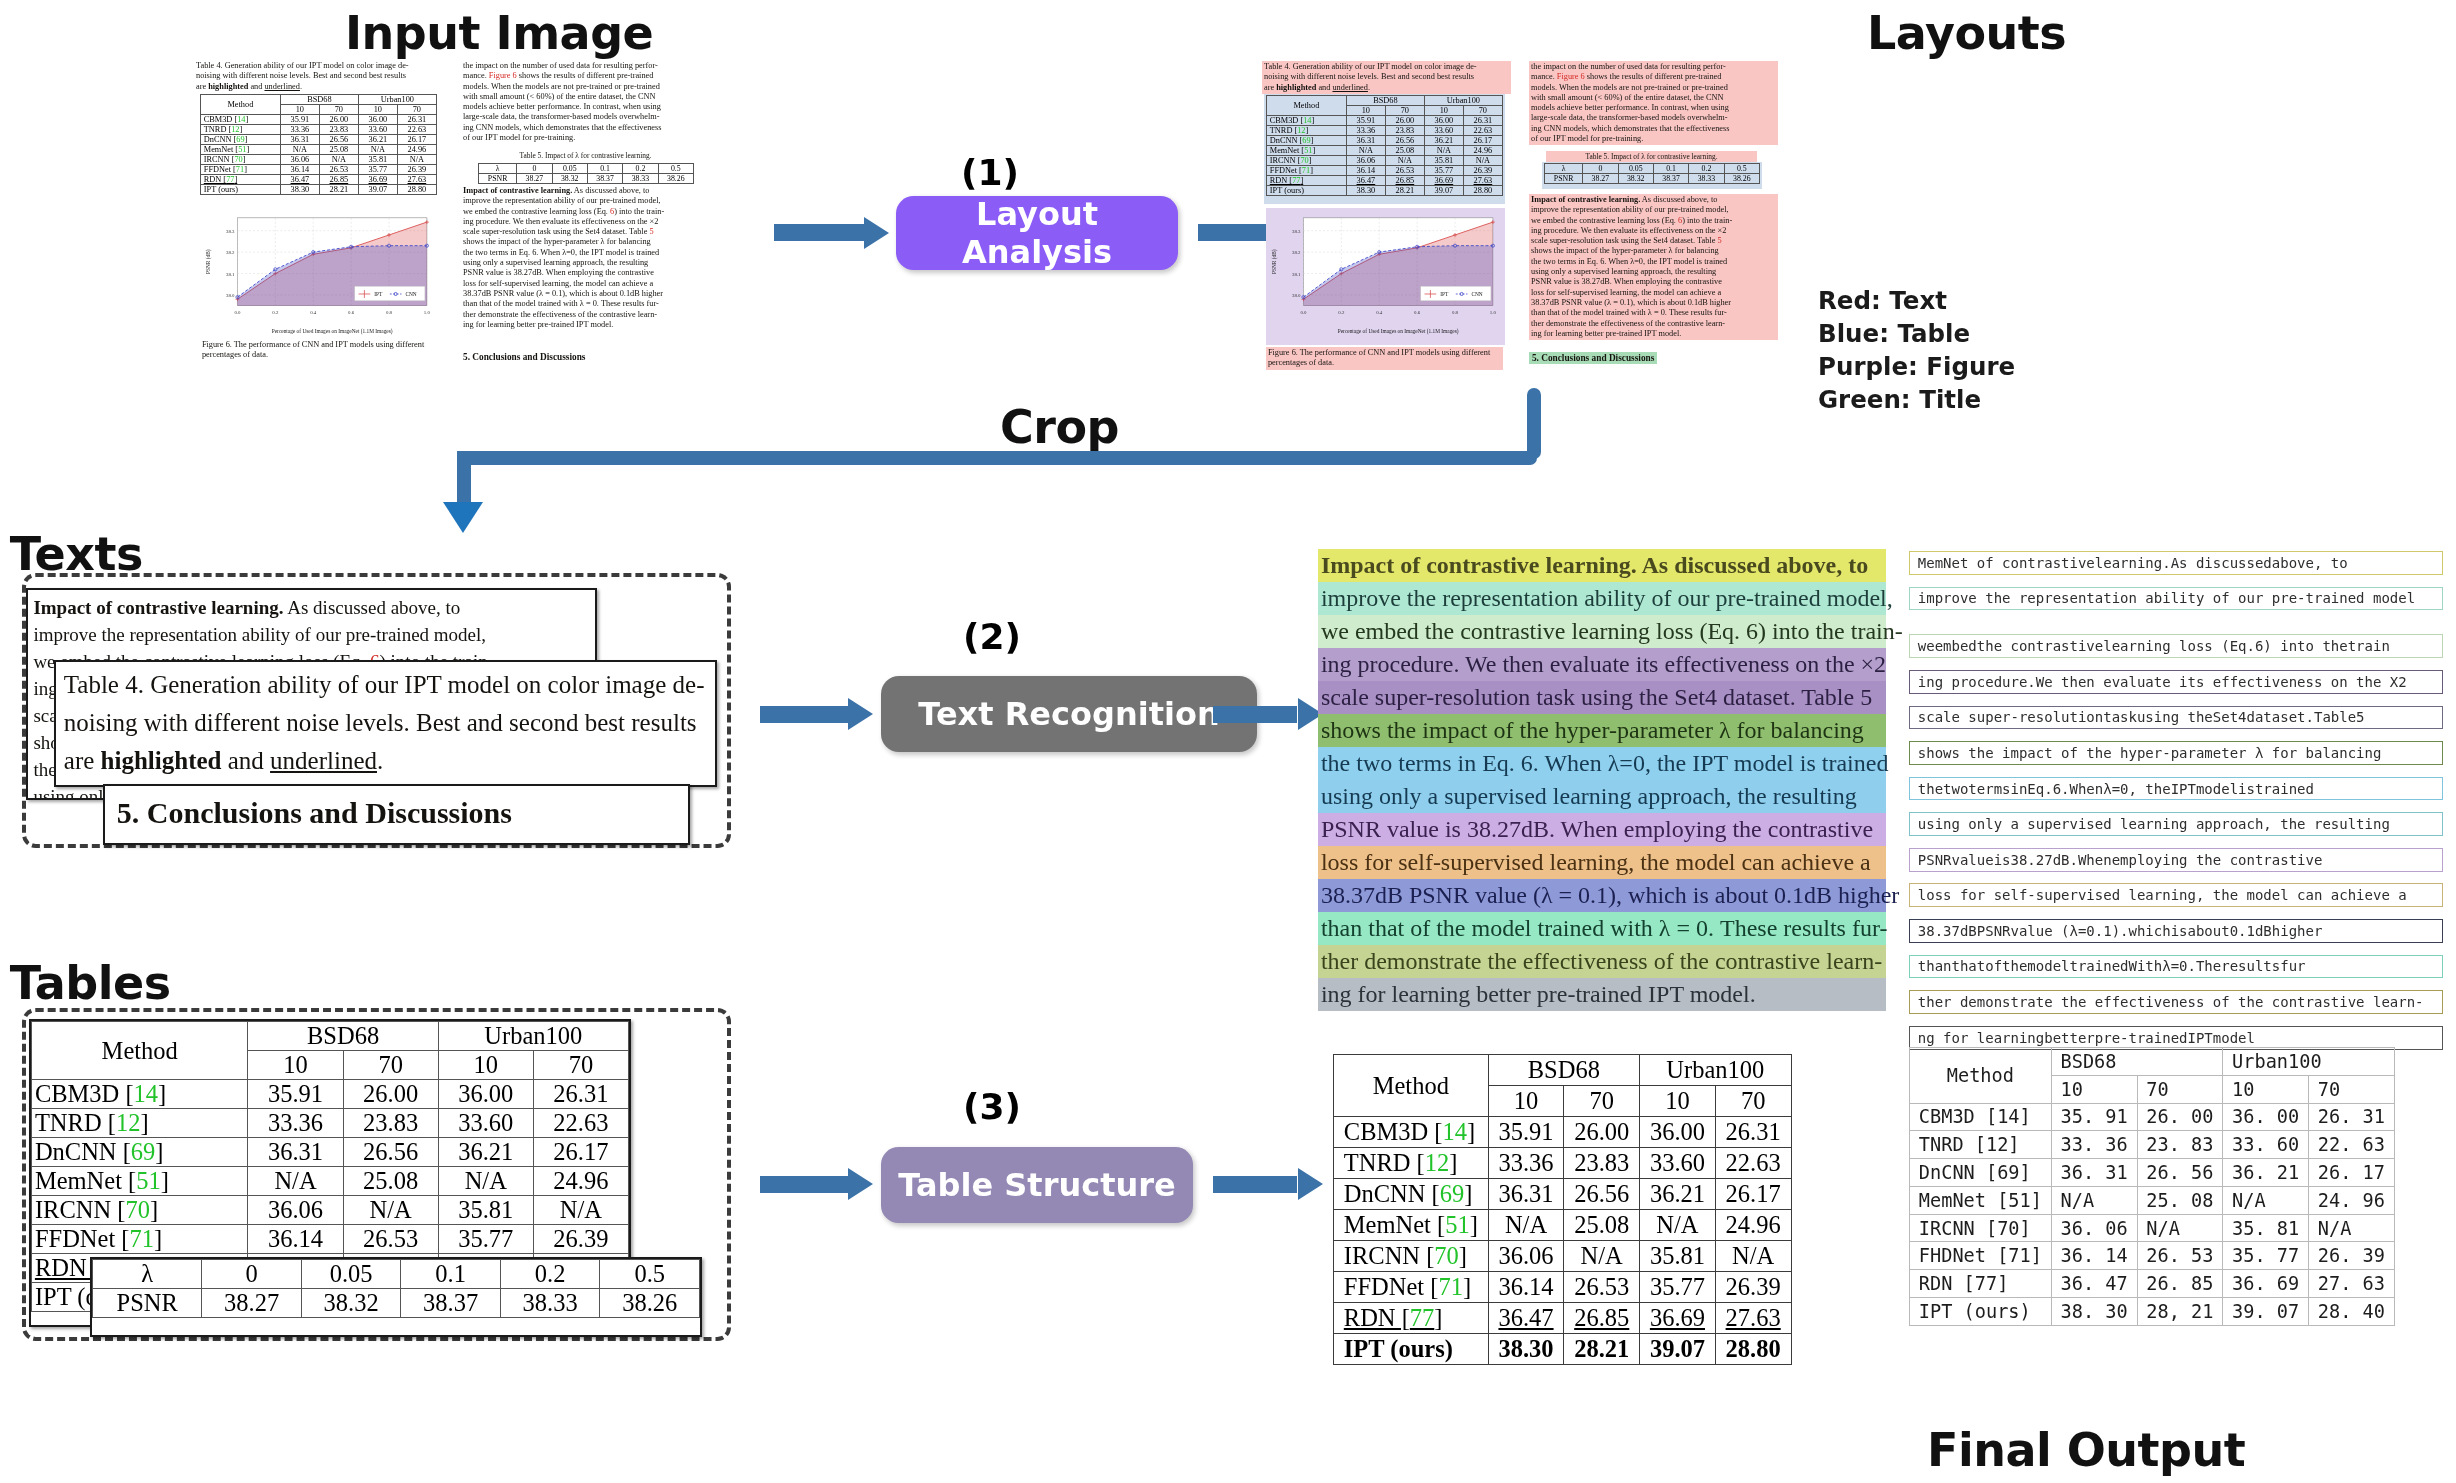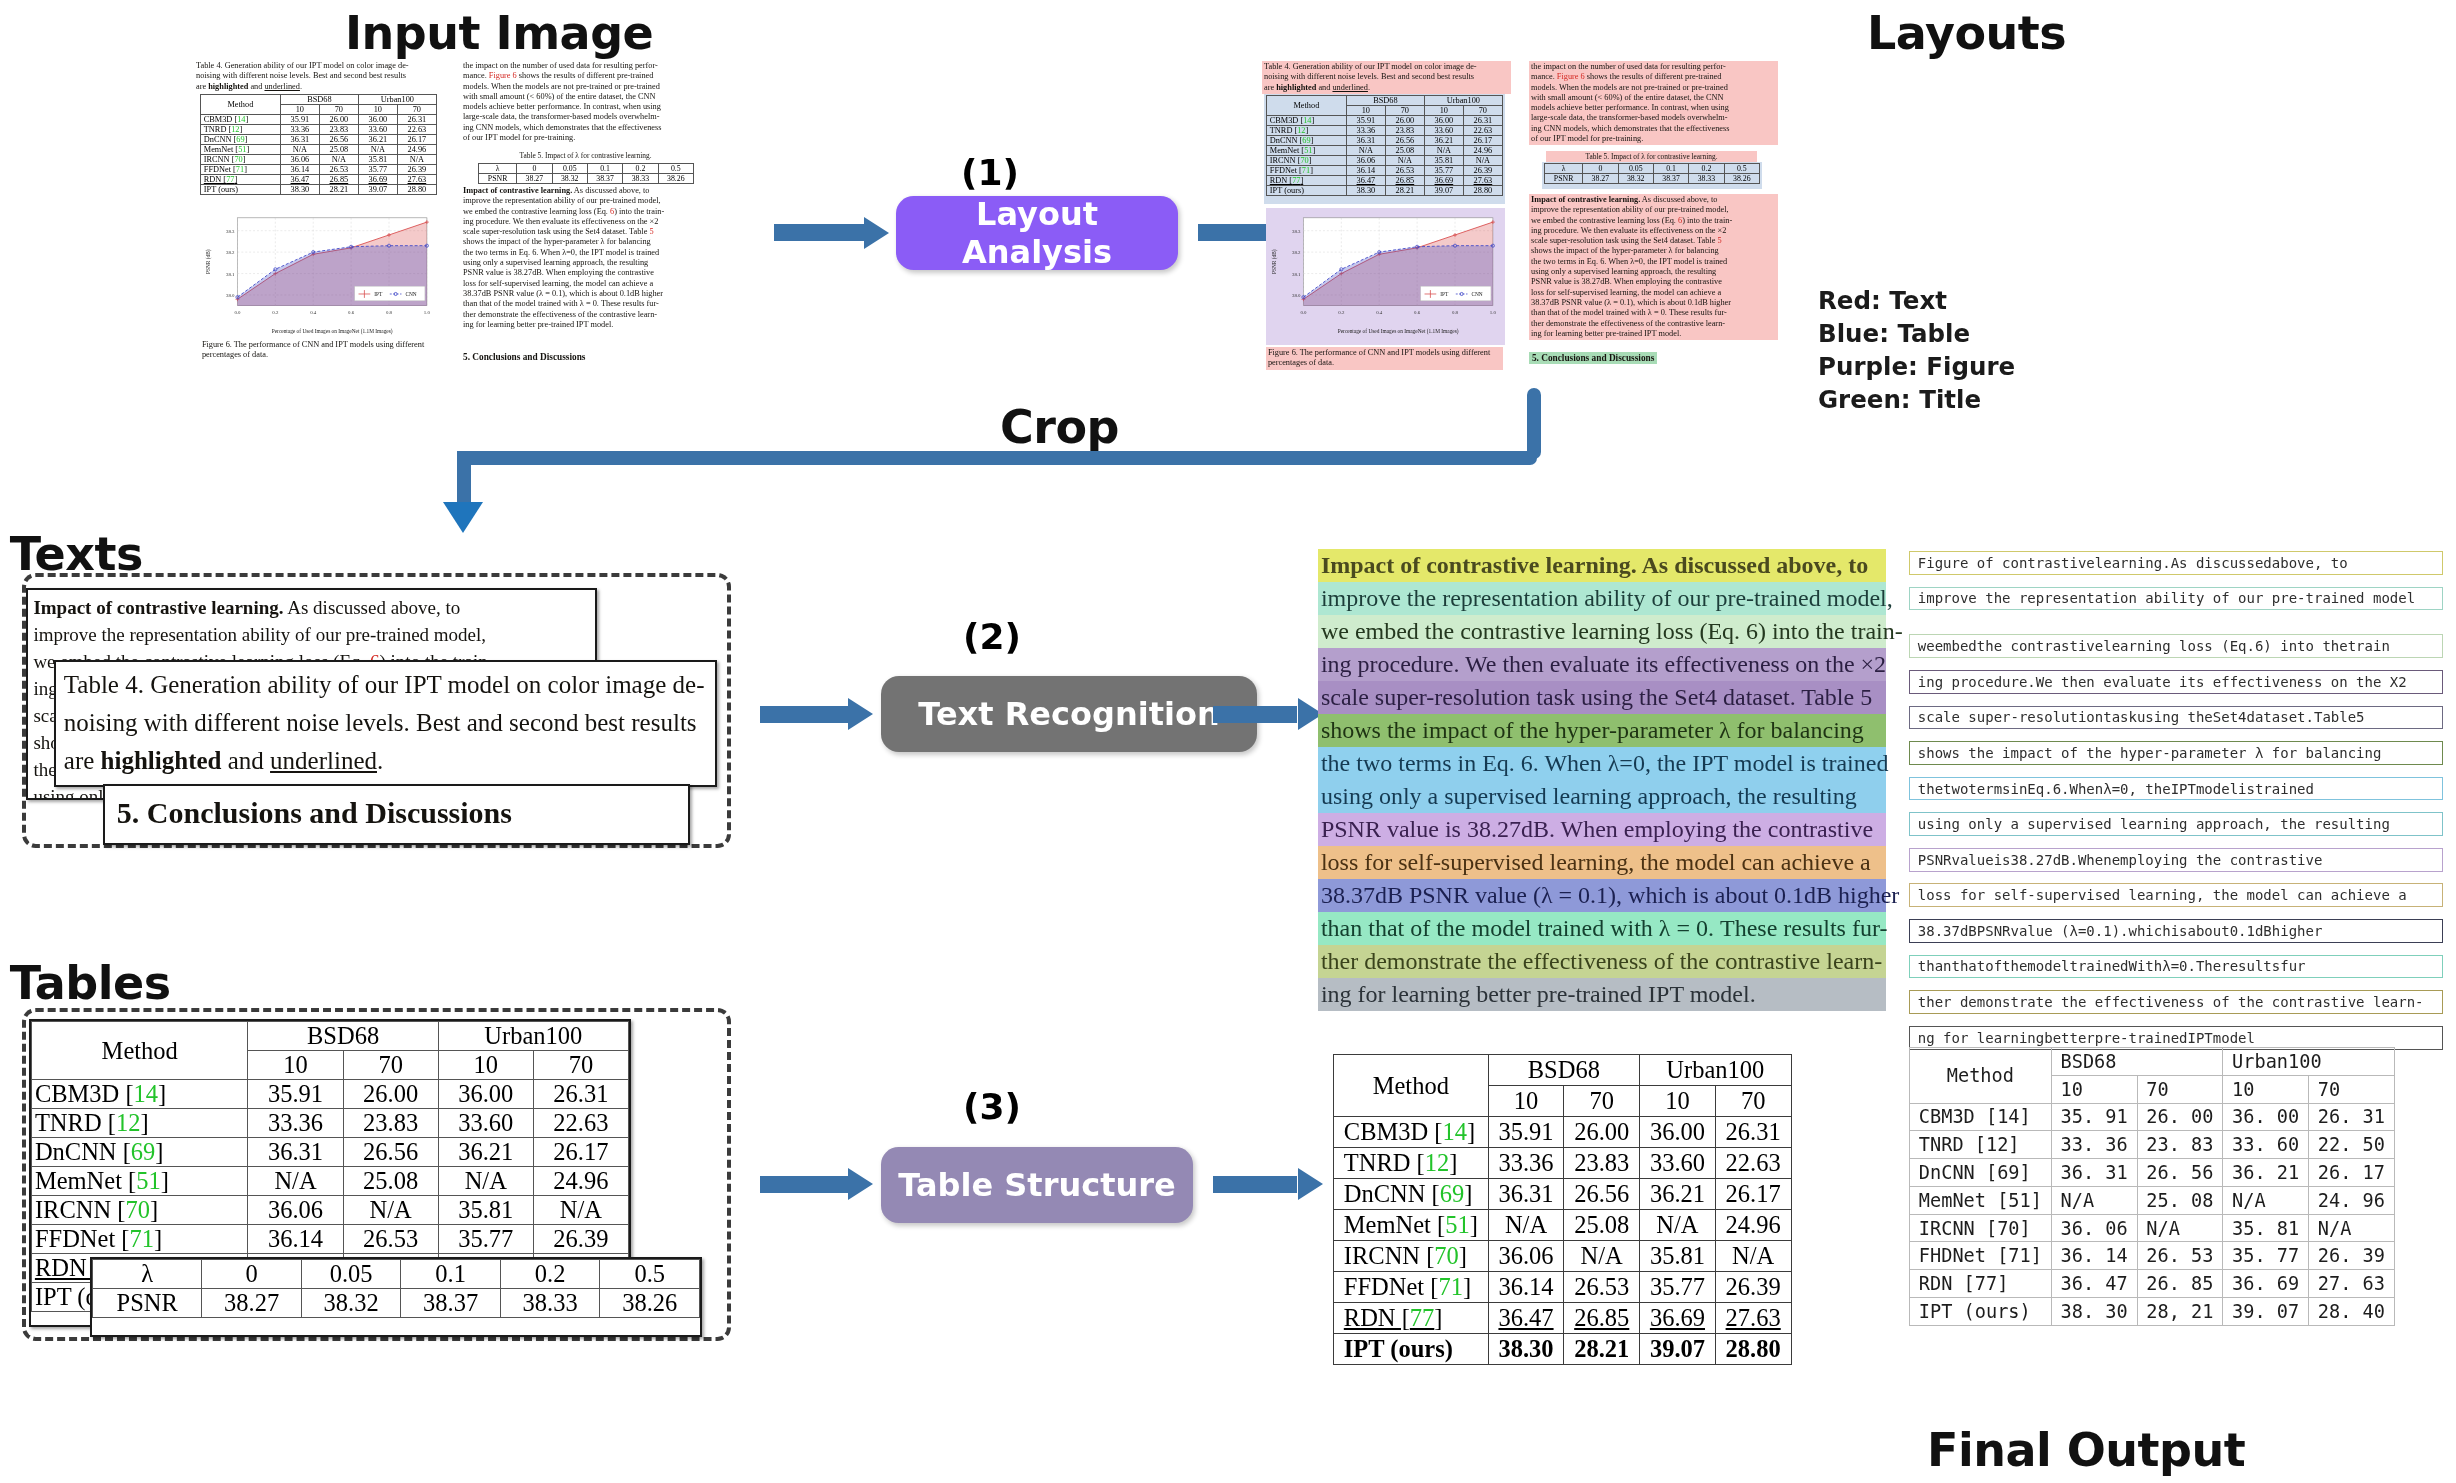--- a/index.html
+++ b/index.html
@@ -520,21 +520,21 @@
     <div class="ocrline" style="background:#8fcfed;color:#153a52;">using only a supervised learning approach, the resulting</div>
     <div class="ocrline" style="background:#cdaee4;color:#3a2150;">PSNR value is 38.27dB. When employing the contrastive</div>
     <div class="ocrline" style="background:#eec08a;color:#4a3113;">loss for self-supervised learning, the model can achieve a</div>
     <div class="ocrline" style="background:#8e99d8;color:#1b2050;">38.37dB PSNR value (λ = 0.1), which is about 0.1dB higher</div>
     <div class="ocrline" style="background:#96e8c4;color:#14402f;">than that of the model trained with λ = 0. These results fur-</div>
     <div class="ocrline" style="background:#c5d493;color:#3a431c;">ther demonstrate the effectiveness of the contrastive learn-</div>
     <div class="ocrline" style="background:#b6bdc4;color:#2b3238;">ing for learning better pre-trained IPT model.</div>
   </div>
 
 <div class="abs" id="ocrlines" style="left:1909px;top:551px;width:534px;">
-    <div class="mline" style="border:1.5px solid #cfc96b;margin-bottom:11.8px;">Figure of contrastivelearning.As discussedabove, to</div>
+    <div class="mline" style="border:1.5px solid #cfc96b;margin-bottom:11.8px;">MemNet of contrastivelearning.As discussedabove, to</div>
     <div class="mline" style="border:1.5px solid #9ed4c4;margin-bottom:24px;">improve the representation ability of our pre-trained model</div>
     <div class="mline" style="border:1.5px solid #bcd6b4;margin-bottom:11.8px;">weembedthe contrastivelearning loss (Eq.6) into thetrain</div>
     <div class="mline" style="border:1.5px solid #6a5a7a;margin-bottom:11.8px;">ing procedure.We then evaluate its effectiveness on the X2</div>
     <div class="mline" style="border:1.5px solid #6d6a82;margin-bottom:11.8px;">scale super-resolutiontaskusing theSet4dataset.Table5</div>
     <div class="mline" style="border:1.5px solid #6e8a4e;margin-bottom:11.8px;">shows the impact of the hyper-parameter λ for balancing</div>
     <div class="mline" style="border:1.5px solid #7fc3dd;margin-bottom:11.8px;">thetwotermsinEq.6.Whenλ=0, theIPTmodelistrained</div>
     <div class="mline" style="border:1.5px solid #7fc3c9;margin-bottom:11.8px;">using only a supervised learning approach, the resulting</div>
     <div class="mline" style="border:1.5px solid #b8a2cd;margin-bottom:11.8px;">PSNRvalueis38.27dB.Whenemploying the contrastive</div>
     <div class="mline" style="border:1.5px solid #c7b277;margin-bottom:11.8px;">loss for self-supervised learning,  the model can achieve a</div>
     <div class="mline" style="border:1.5px solid #3b3f55;margin-bottom:11.8px;">38.37dBPSNRvalue (λ=0.1).whichisabout0.1dBhigher</div>
@@ -734,21 +734,21 @@
           <td class="lft">35. 91</td>
           <td class="lft">26. 00</td>
           <td class="lft">36. 00</td>
           <td class="lft">26. 31</td>
         </tr>
         <tr>
           <td class="lft">TNRD [12]</td>
           <td class="lft">33. 36</td>
           <td class="lft">23. 83</td>
           <td class="lft">33. 60</td>
-          <td class="lft">22. 50</td>
+          <td class="lft">22. 63</td>
         </tr>
         <tr>
           <td class="lft">DnCNN [69]</td>
           <td class="lft">36. 31</td>
           <td class="lft">26. 56</td>
           <td class="lft">36. 21</td>
           <td class="lft">26. 17</td>
         </tr>
         <tr>
           <td class="lft">MemNet [51]</td>

